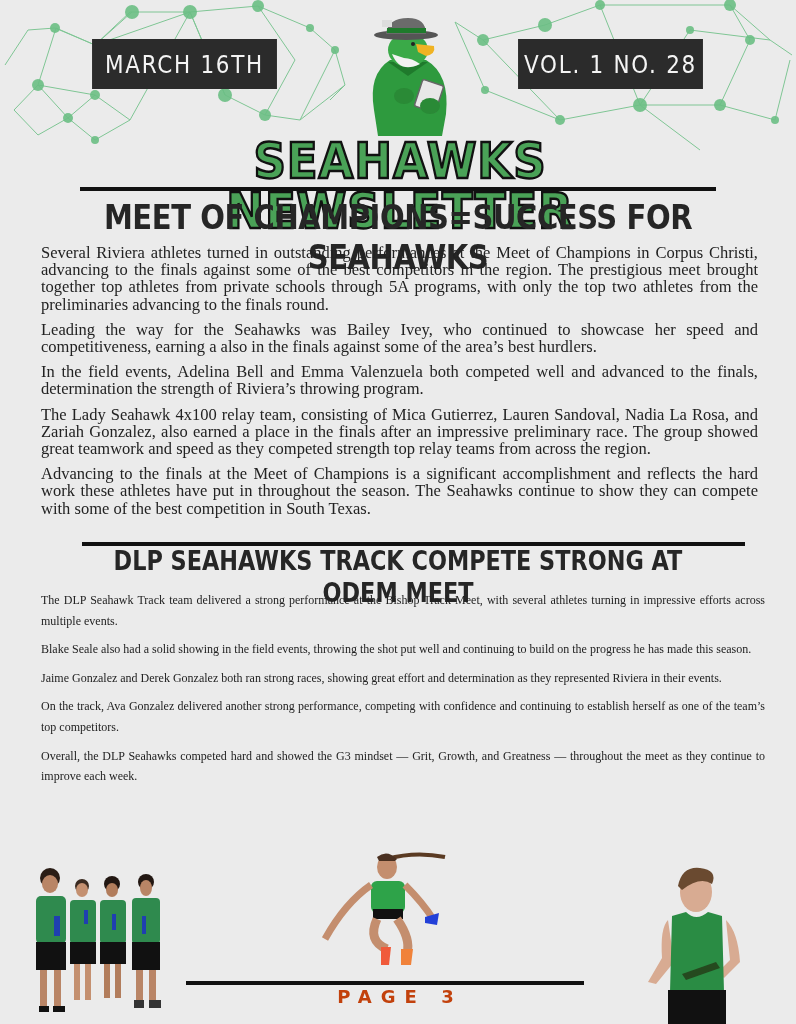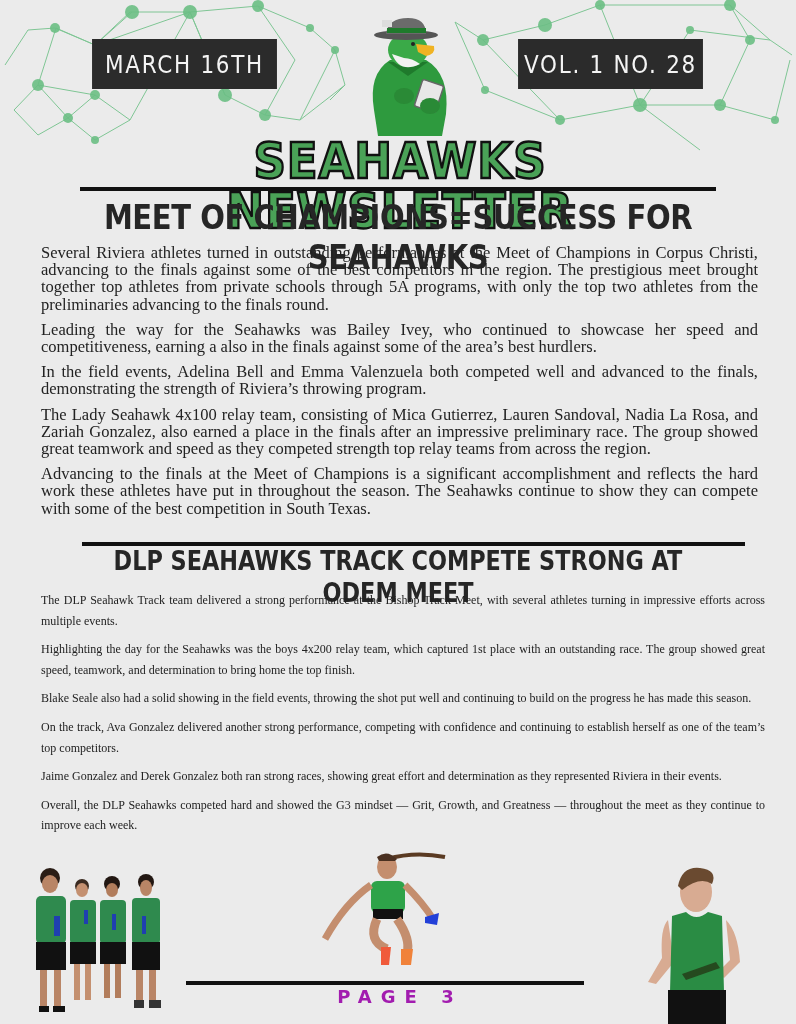--- a/index.html
+++ b/index.html
@@ -41,21 +41,21 @@
     color: #262626; transform: scaleX(0.86); transform-origin: center;
   }
   .body2 {
     position: absolute; left: 33px; top: 582px; width: 740px;
     font-size: 12px; line-height: 20.6px; text-align: justify;
   }
   .photo { position: absolute; }
   .page-label {
     position: absolute; left: 300px; top: 986px; width: 200px; text-align: center;
     font-family: "DejaVu Sans", sans-serif; font-weight: bold; font-size: 18px;
-    letter-spacing: 9px; color: #a21caf;
+    letter-spacing: 9px; color: #c2410c;
   }
 </style>
 </head>
 <body>
 
 <svg class="net" viewBox="0 0 796 200">
   <g stroke="#6cbf85" stroke-width="1" fill="none" opacity="0.85">
     <polyline points="5,65 28,30 55,28 95,45 130,12 190,12 258,6 310,28 335,50 345,85"></polyline>
     <polyline points="38,85 56,28 95,45 132,12"></polyline>
     <polyline points="38,85 95,95 130,120 190,12 225,95 265,115 295,60 258,6"></polyline>
@@ -117,34 +117,33 @@
   <ellipse cx="70" cy="92" rx="10" ry="8" fill="#2a8a36"></ellipse>
 </svg>
 
 <div class="masthead">SEAHAWKS NEWSLETTER</div>
 <div class="rule" style="left:80px; top:187px; width:636px; height:4px;"></div>
 
 <div class="h1">MEET OF CHAMPIONS=SUCCESS FOR SEAHAWKS</div>
 <div class="body1">
   <p>Several Riviera athletes turned in outstanding performances at the Meet of Champions in Corpus Christi, advancing to the finals against some of the best competitors in the region. The prestigious meet brought together top athletes from private schools through 5A programs, with only the top two athletes from the preliminaries advancing to the finals round.</p>
   <p>Leading the way for the Seahawks was Bailey Ivey, who continued to showcase her speed and competitiveness, earning a also in the finals against some of the area’s best hurdlers.</p>
-  <p>In the field events, Adelina Bell and Emma Valenzuela both competed well and advanced to the finals, demonstrating the strength of Riviera’s throwing program.</p>
+  <p>In the field events, Adelina Bell and Emma Valenzuela both competed well and advanced to the finals, determination the strength of Riviera’s throwing program.</p>
   <p>The Lady Seahawk 4x100 relay team, consisting of Mica Gutierrez, Lauren Sandoval, Nadia La Rosa, and Zariah Gonzalez, also earned a place in the finals after an impressive preliminary race. The group showed great teamwork and speed as they competed strength top relay teams from across the region.</p>
   <p>Advancing to the finals at the Meet of Champions is a significant accomplishment and reflects the hard work these athletes have put in throughout the season. The Seahawks continue to show they can compete with some of the best competition in South Texas.</p>
 </div>
 
 <div class="rule" style="left:82px; top:542px; width:663px; height:4px;"></div>
 
 <div class="h2">DLP SEAHAWKS TRACK COMPETE STRONG AT ODEM MEET</div>
 <div class="body2">
   <p>The DLP Seahawk Track team delivered a strong performance at the Bishop Track Meet, with several athletes turning in impressive efforts across multiple events.</p>
-  <p>Highlighting the day for the Seahawks was the boys 4x200 relay team, which captured 1st place with an outstanding race. The group showed great speed, teamwork, and determination to bring home the top finish.</p>
   <p>Blake Seale also had a solid showing in the field events, throwing the shot put well and continuing to build on the progress he has made this season.</p>
+  <p>Jaime Gonzalez and Derek Gonzalez both ran strong races, showing great effort and determination as they represented Riviera in their events.</p>
   <p>On the track, Ava Gonzalez delivered another strong performance, competing with confidence and continuing to establish herself as one of the team’s top competitors.</p>
-  <p>Jaime Gonzalez and Derek Gonzalez both ran strong races, showing great effort and determination as they represented Riviera in their events.</p>
   <p>Overall, the DLP Seahawks competed hard and showed the G3 mindset — Grit, Growth, and Greatness — throughout the meet as they continue to improve each week.</p>
 </div>
 
 <svg class="photo" style="left:22px; top:866px;" width="150" height="150" viewBox="0 0 150 150">
   <g>
     <circle cx="28" cy="12" r="10" fill="#2a1d16"></circle>
       <ellipse cx="28" cy="18" rx="8" ry="9" fill="#b98566"></ellipse>
     <rect x="14" y="30" width="30" height="48" rx="5" fill="#2f8a4e"></rect>
       <rect x="14" y="76" width="30" height="28" fill="#111"></rect>
     <rect x="18" y="104" width="7" height="38" fill="#b98566"></rect>

